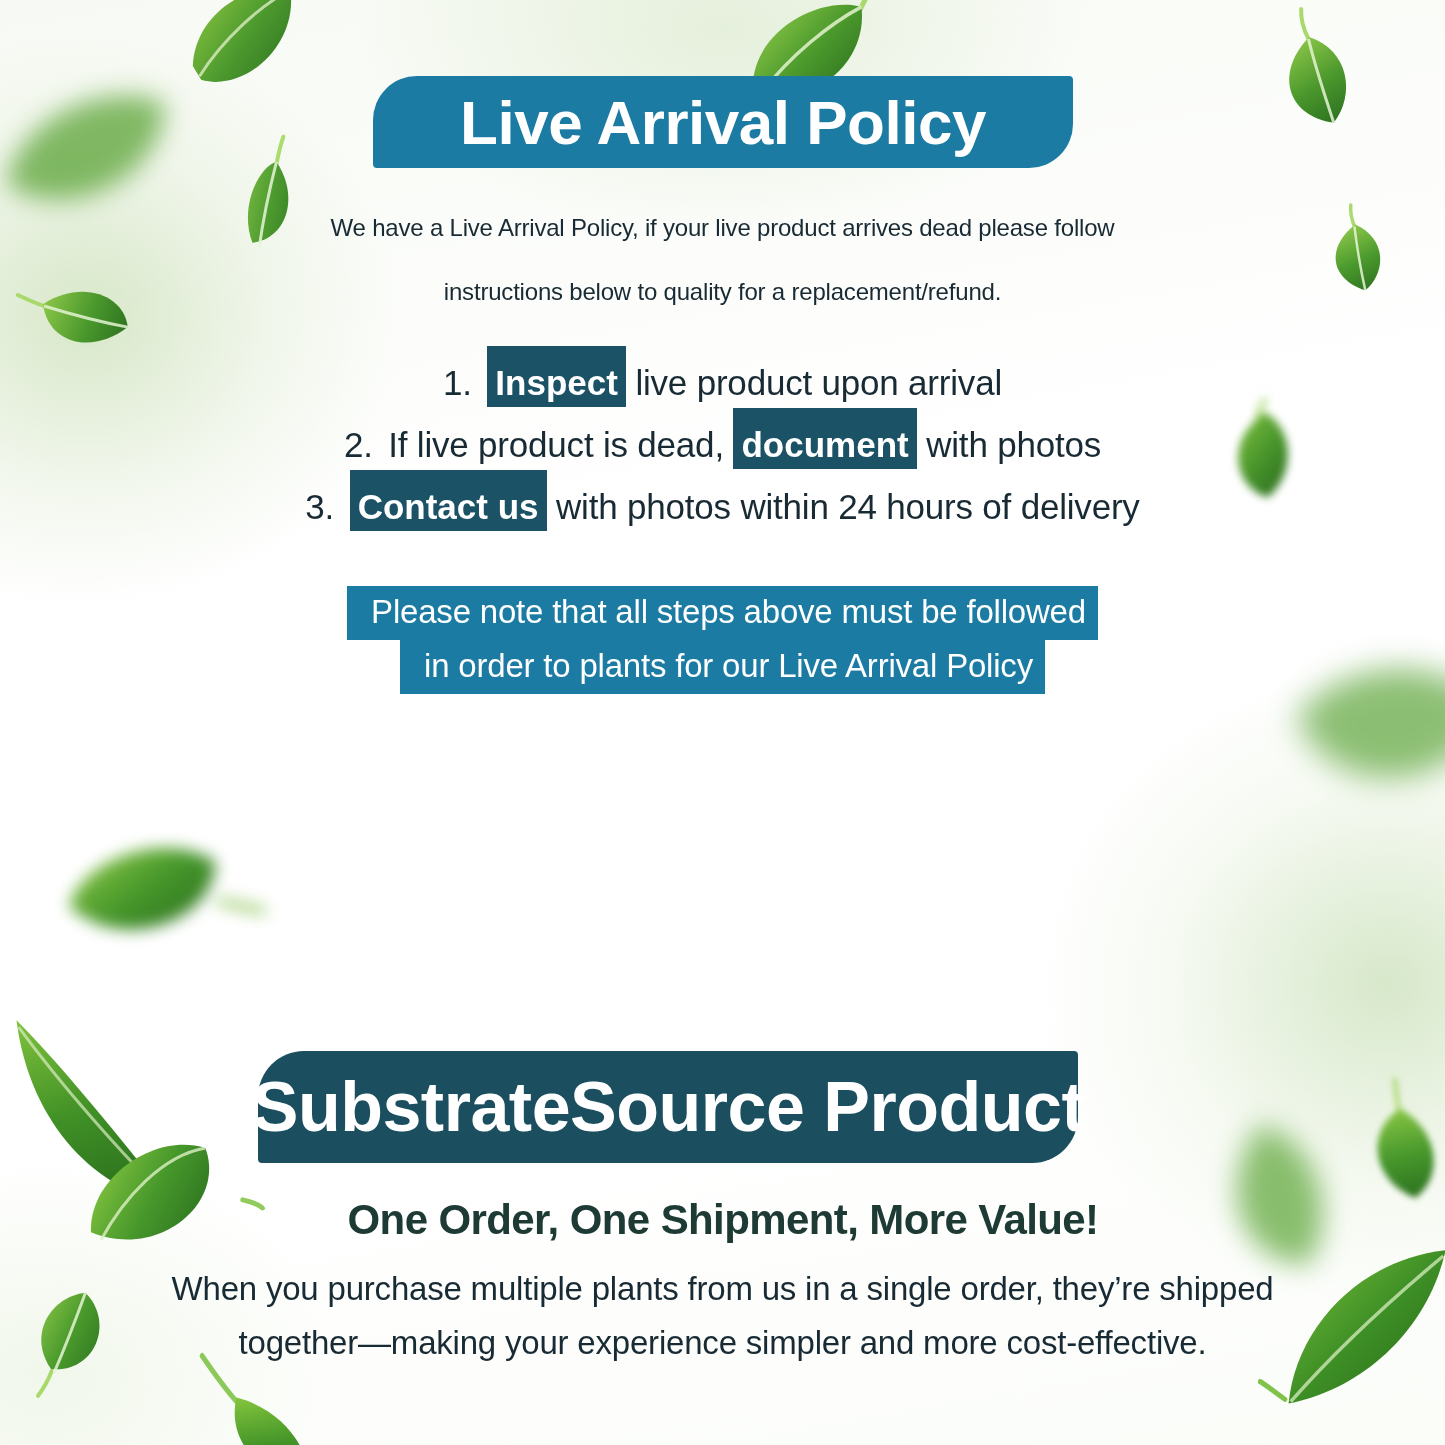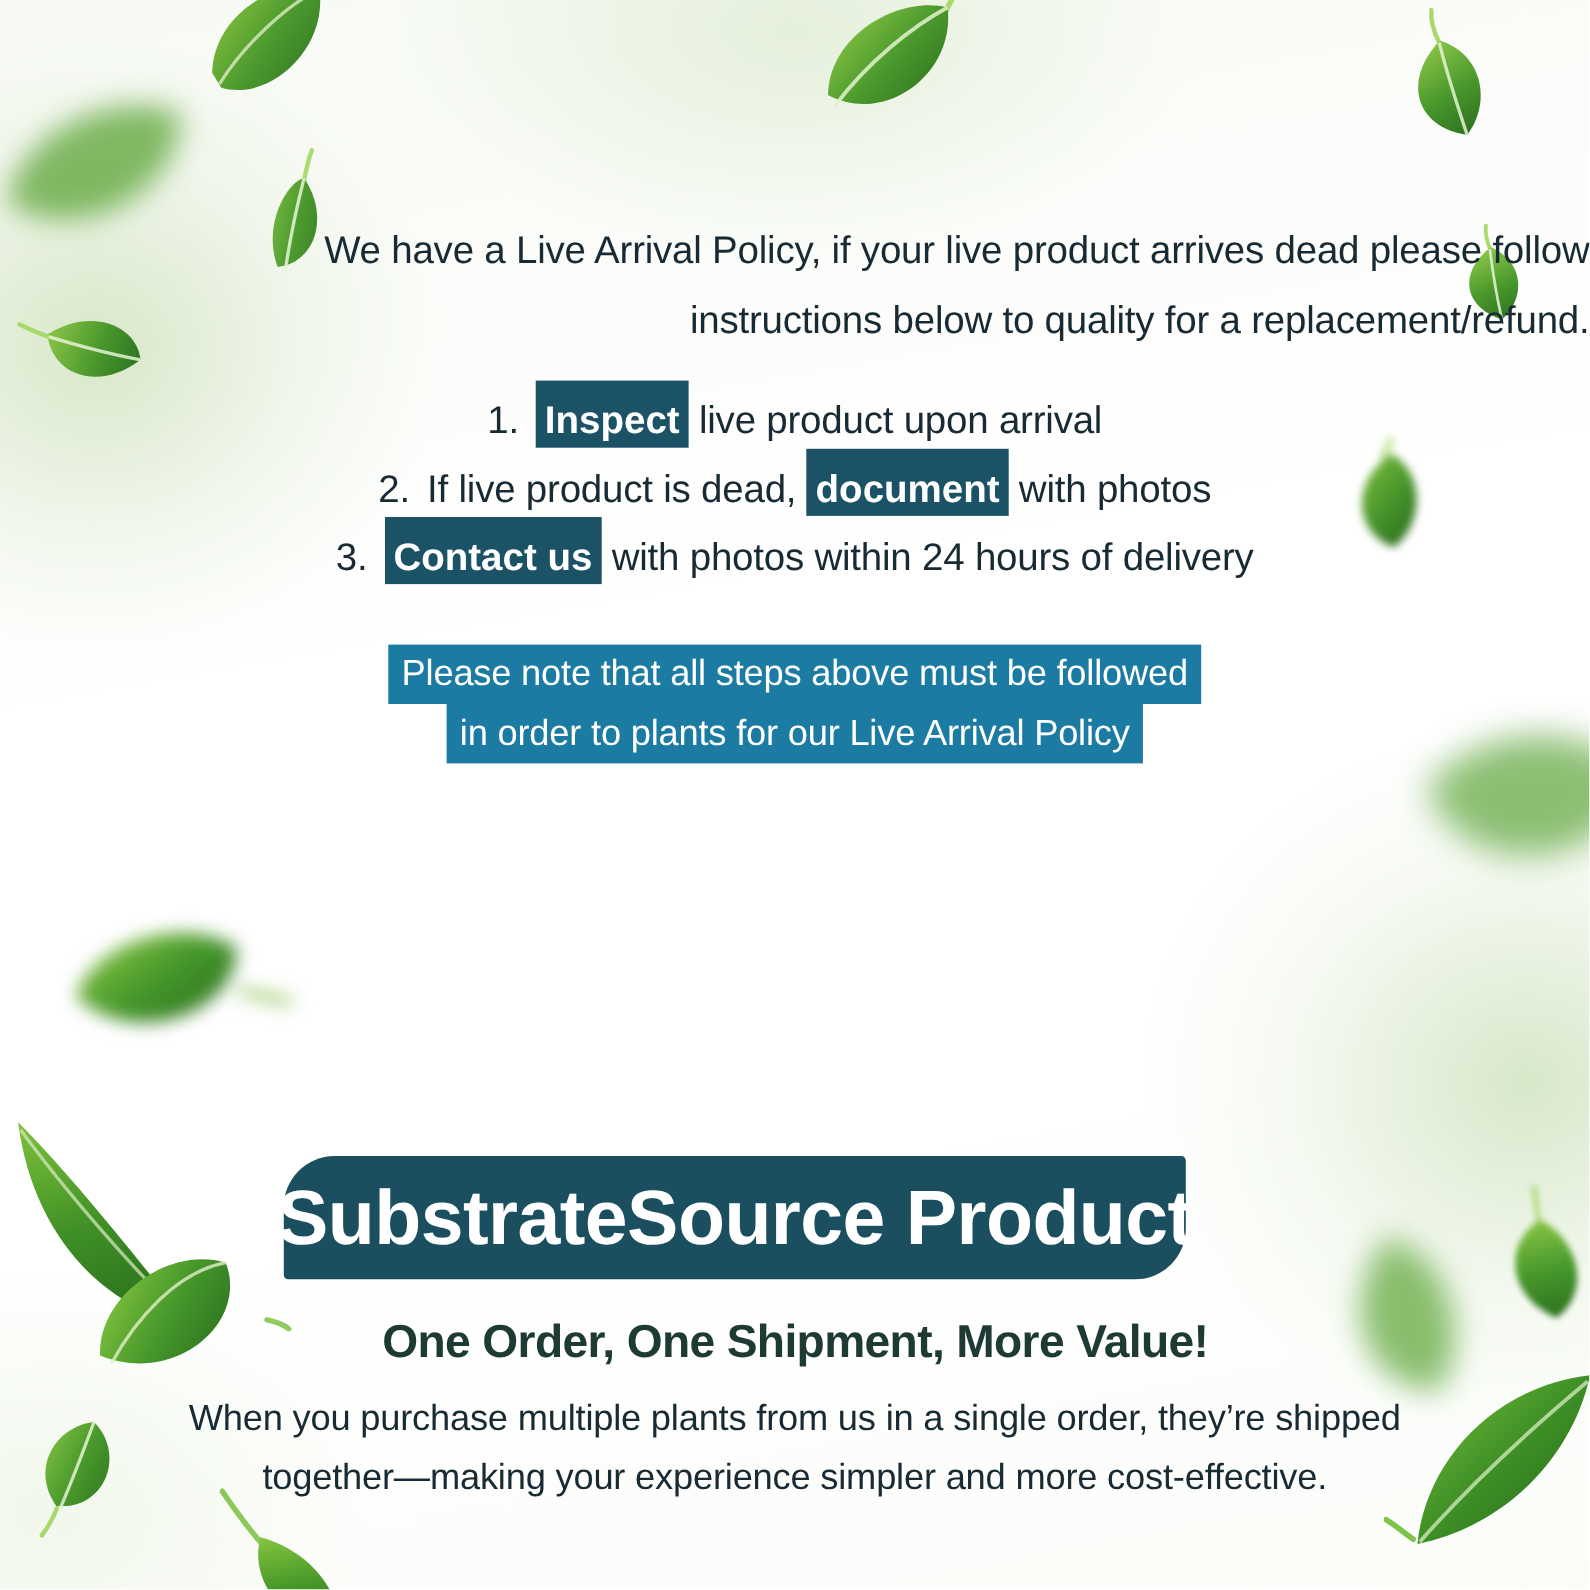--- a/index.html
+++ b/index.html
@@ -73,25 +73,24 @@
     background: #1b4f60;
     border-radius: 46px 4px 46px 4px;
     font-size: 70px;
   }
 
   .intro {
     position: absolute;
     left: 0;
     right: 0;
     top: 196px;
-    font-size: 35px;
+    font-size: 24px;
     line-height: 64px;
     color: #182a33;
     letter-spacing: -0.2px;
-    text-align: right;
   }
 
   .steps {
     position: absolute;
     left: 0;
     right: 0;
     top: 352px;
     font-size: 35px;
     line-height: 62px;
     color: #182a33;
@@ -112,21 +111,21 @@
     left: 0;
     right: 0;
     top: 586px;
     font-size: 33px;
     line-height: 38px;
     color: #ffffff;
   }
   .note-line {
     display: inline-block;
     background: #1b7ba2;
-    padding: 7px 12px 9px 12px;
+    padding: 7px 12px 9px 24px;
     white-space: nowrap;
     letter-spacing: -0.2px;
   }
 
   .shipping {
     position: absolute;
     left: 0;
     right: 0;
     top: 802px;
     font-size: 34px;
@@ -386,20 +385,23 @@
         </defs>
         <path d="M18 6 C24 14 30 22 38 30" stroke="#a5d668" stroke-width="4" fill="none" stroke-linecap="round"></path>
         <path d="M38 28 C82 26 112 62 98 96 C52 104 20 66 38 28 Z" fill="url(#lg14)"></path>
       </svg>
     </div>
 
   </div>
 
   <div class="content">
 
+    <div class="banner banner-1">
+      <span>Live Arrival Policy</span>
+    </div>
 
     <div class="intro">
       <div>We have a Live Arrival Policy, if your live product arrives dead please follow</div>
       <div>instructions below to quality for a replacement/refund.</div>
     </div>
 
     <div class="steps">
 
       <div class="step">
         <span class="num">1.</span>

